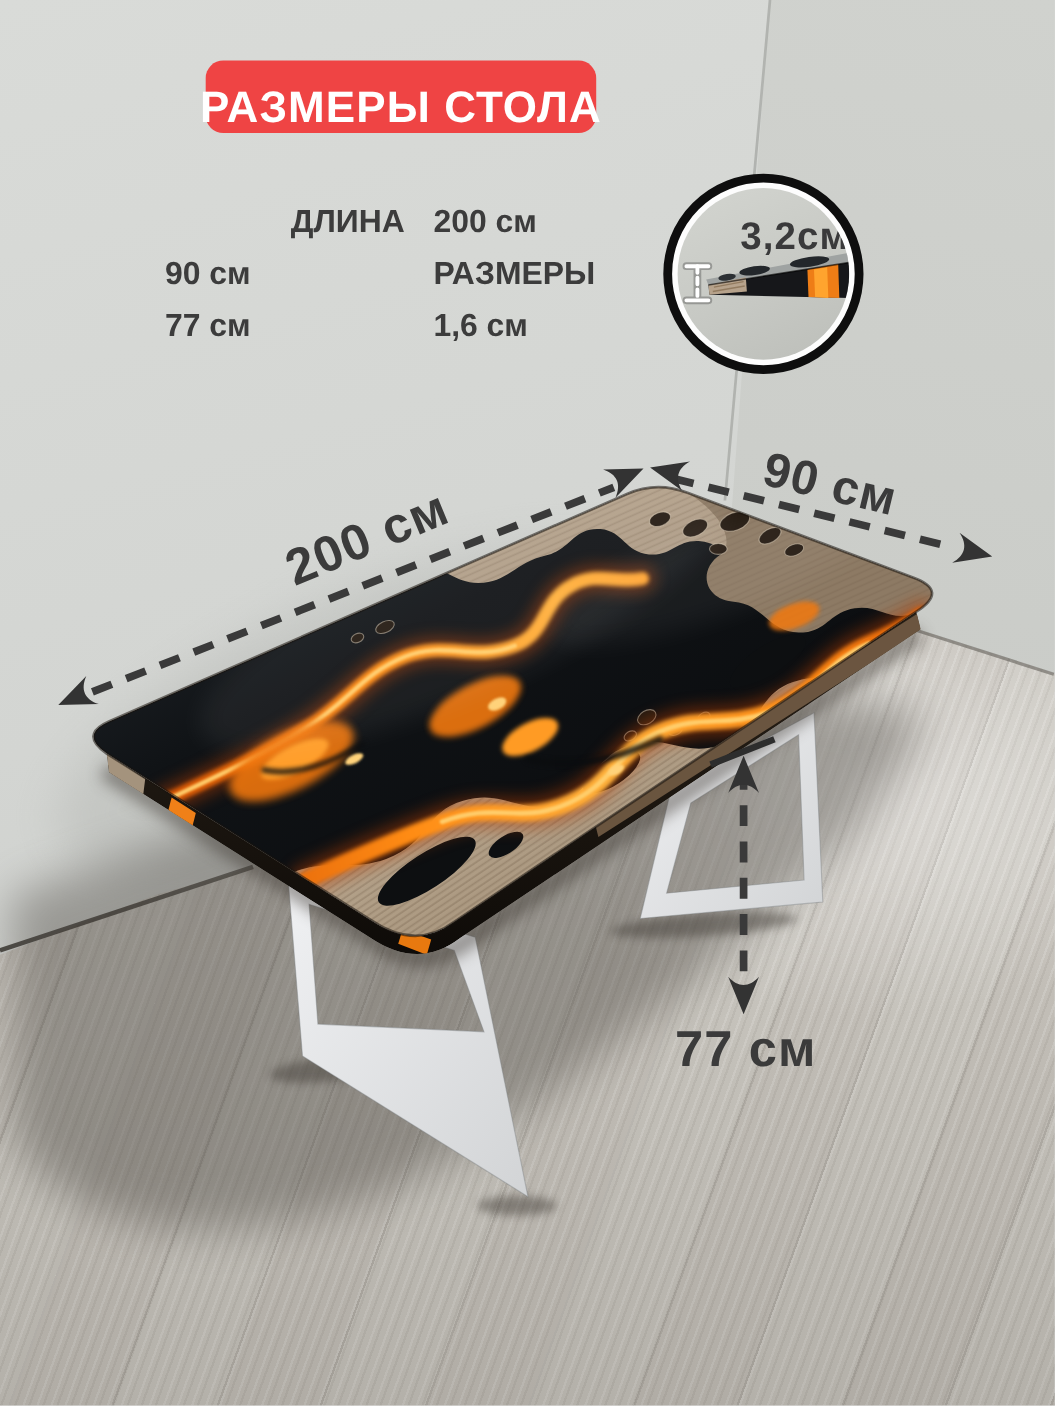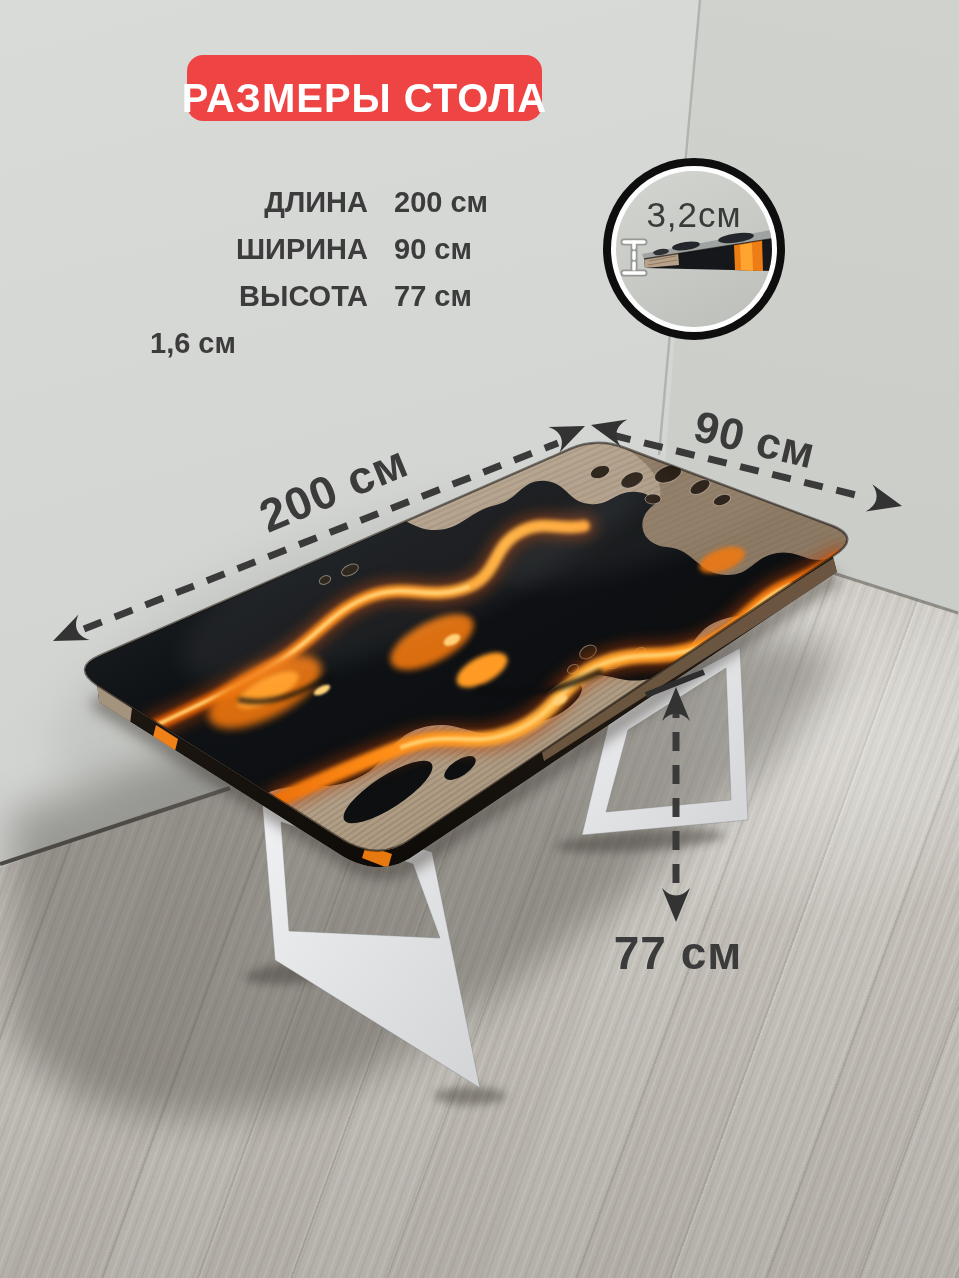--- a/index.html
+++ b/index.html
@@ -56,22 +56,22 @@
   .inset{
     position:absolute;left:603px;top:158px;width:182px;height:182px;
     border-radius:50%;border:8px solid #0e0e0e;background:#fdfdfd;
   }
   .inset-core{
     position:absolute;inset:5px;border-radius:50%;overflow:hidden;
     background:linear-gradient(155deg,#d3d5d0 0%,#c6c8c3 60%,#bcbeb9 100%);
   }
   .inset-core svg{position:absolute;left:0;top:0;}
   .inset-label{
-    position:absolute;left:0;right:0;top:24px;text-align:center;
-    font-size:35px;font-weight:400;color:#3a3a3b;letter-spacing:1px;
+    position:absolute;left:0;right:0;top:24px;text-align:right;
+    font-size:35px;font-weight:700;color:#3a3a3b;letter-spacing:1px;
   }
 </style>
 </head>
 <body>
 
 <div class="stage">
 
   <div class="wall wall-left"></div>
   <div class="wall wall-right"></div>
   <div class="floor"></div>
@@ -247,23 +247,22 @@
     </g>
   </svg>
 
   <div class="badge">
     <span>РАЗМЕРЫ СТОЛА</span>
   </div>
 
   <div class="specs">
     <div class="spec-label">ДЛИНА</div>
     <div class="spec-value">200 см</div>
-    <div class="spec-label">ШИРИНА</div>
     <div class="spec-value">90 см</div>
-    <div class="spec-label">ВЫСОТА</div>
+    <div class="spec-label">РАЗМЕРЫ</div>
     <div class="spec-value">77 см</div>
     <div class="spec-value">1,6 см</div>
   </div>
 
   <div class="inset">
     <div class="inset-core">
       <svg width="156" height="156" viewBox="0 0 156 156">
 
         <polygon points="26,83 160,58 160,67 28,88" fill="#9fa3a2"></polygon>
         <ellipse cx="70" cy="75" rx="14" ry="4" fill="#23272b" transform="rotate(-8 70 75)"></ellipse>

